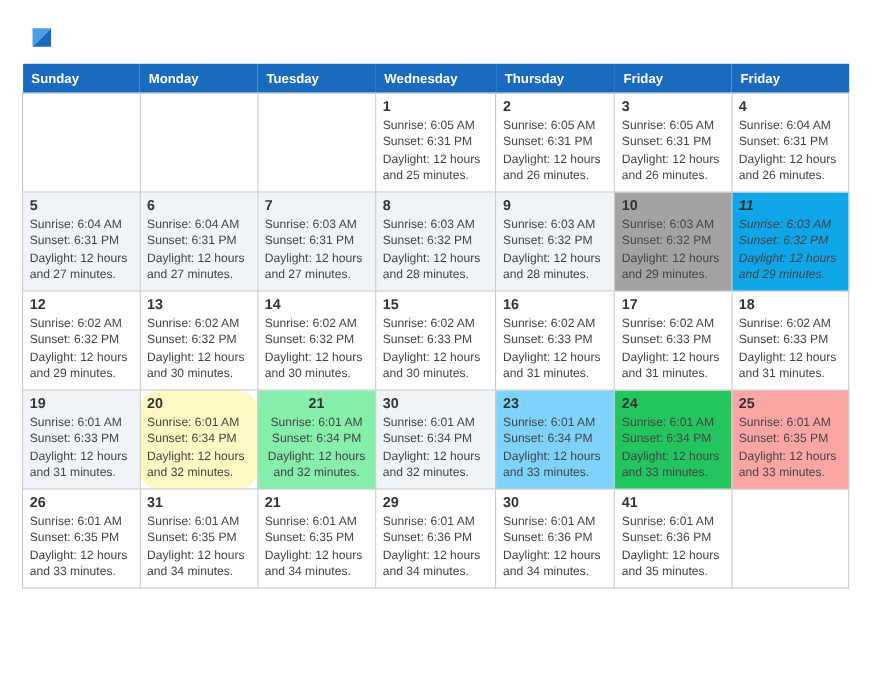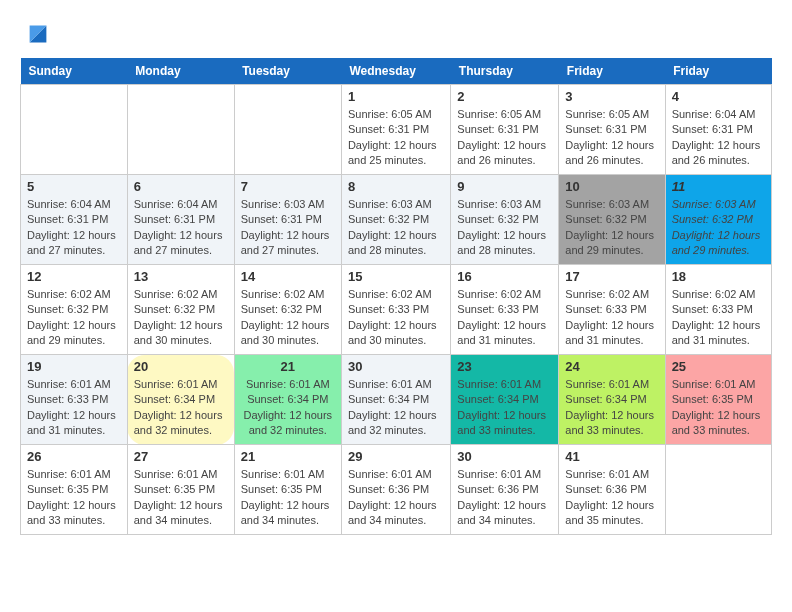--- a/index.html
+++ b/index.html
@@ -282,28 +282,28 @@
 Daylight: 12 hours
 and 32 minutes.</div>
         </td>
         <td style="background: rgb(240, 244, 248);">
           <span class="day-num">30</span>
           <div class="day-info" style="white-space: pre-line;">Sunrise: 6:01 AM
 Sunset: 6:34 PM
 Daylight: 12 hours
 and 32 minutes.</div>
         </td>
-        <td style="background: #14b8a6;">
+        <td style="background: #7dd3fc;">
           <span class="day-num">23</span>
           <div class="day-info" style="white-space: pre-line;">Sunrise: 6:01 AM
 Sunset: 6:34 PM
 Daylight: 12 hours
 and 33 minutes.</div>
         </td>
-        <td style="background: #bef264;">
+        <td style="background: #22c55e;">
           <span class="day-num">24</span>
           <div class="day-info" style="white-space: pre-line;">Sunrise: 6:01 AM
 Sunset: 6:34 PM
 Daylight: 12 hours
 and 33 minutes.</div>
         </td>
         <td style="background: #fca5a5;">
           <span class="day-num">25</span>
           <div class="day-info" style="white-space: pre-line;">Sunrise: 6:01 AM
 Sunset: 6:35 PM
@@ -313,21 +313,21 @@
       </tr>
       <tr>
         <td>
           <span class="day-num">26</span>
           <div class="day-info" style="white-space: pre-line;">Sunrise: 6:01 AM
 Sunset: 6:35 PM
 Daylight: 12 hours
 and 33 minutes.</div>
         </td>
         <td>
-          <span class="day-num">27</span>
+          <span class="day-num">31</span>
           <div class="day-info" style="white-space: pre-line;">Sunrise: 6:01 AM
 Sunset: 6:35 PM
 Daylight: 12 hours
 and 34 minutes.</div>
         </td>
         <td>
           <span class="day-num">21</span>
           <div class="day-info" style="white-space: pre-line;">Sunrise: 6:01 AM
 Sunset: 6:35 PM
 Daylight: 12 hours

